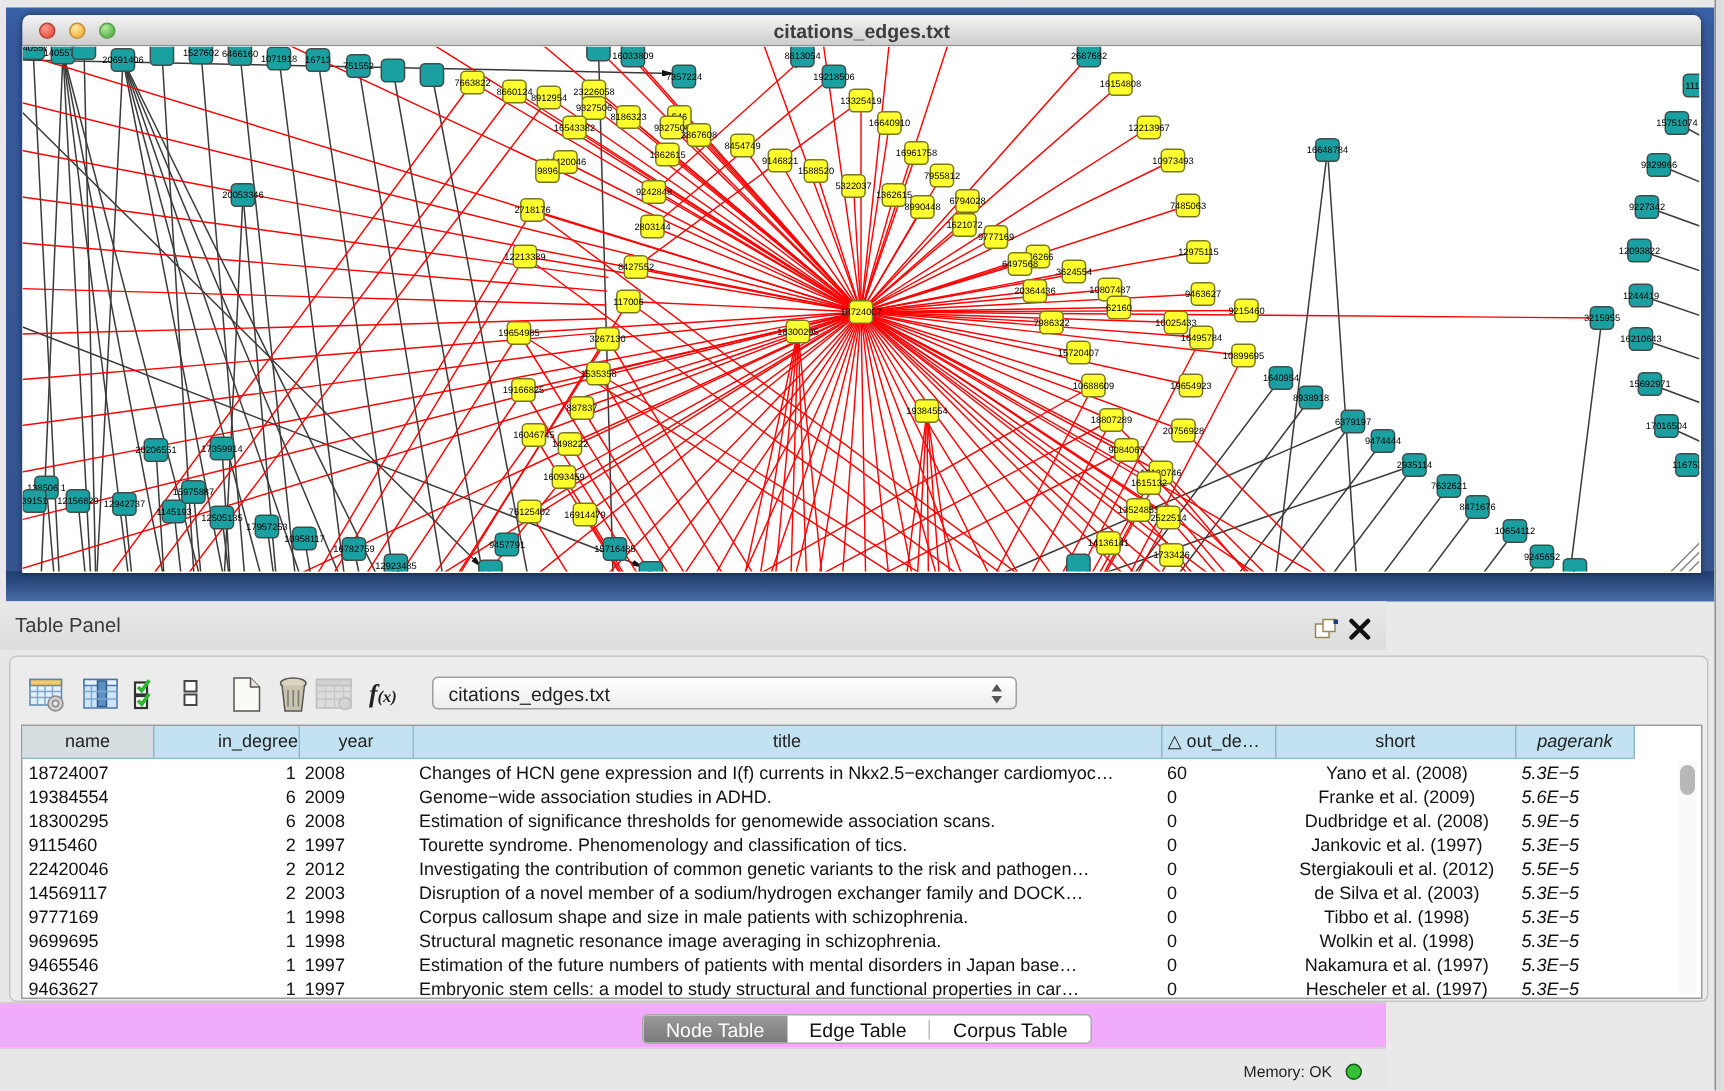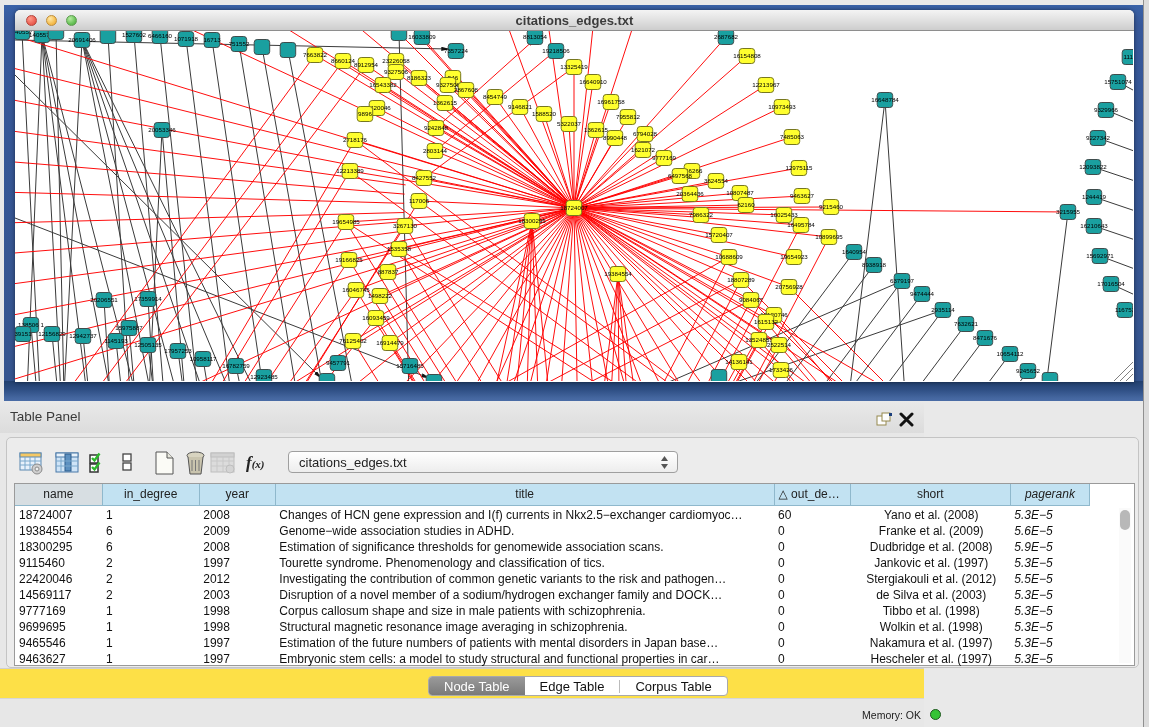--- a/index.html
+++ b/index.html
@@ -19,31 +19,31 @@
 #content { position:absolute; left:6px; top:36px; width:1133px; height:231px; background:#ececec;
   border:1px solid #c4c4c4; border-radius:5px; }
 .ticon { position:absolute; }
 #combo { position:absolute; left:281px; top:13px; width:390px; height:22px; background:linear-gradient(180deg,#ffffff,#ededed);
   border:1px solid #9f9f9f; border-radius:4px; font-size:13px; color:#222; padding:3px 0 0 10px; }
 #tbl { position:absolute; left:7px; top:45px; width:1121px; height:183px; background:#fff; border:1px solid #9a9a9a; font-size:12px; }
 table { border-collapse:collapse; width:1075px; table-layout:fixed; }
 th { height:21px; background:#c2e2f2; font-weight:normal; font-size:12px; color:#222;
   border-right:1px solid #8fb8cc; border-bottom:1px solid #8fb8cc;margin-top:37px; }
 td { height:16px; color:#111; white-space:nowrap; overflow:hidden; padding:2px 2px 0 4px; }
-.c1 { width:87px; } .c2 { width:97px; } .c3 { width:76px; } .c4 { width:498px; }
+.c1 { width:87px; } .c2 { width:97px;text-align:right; } .c3 { width:76px; } .c4 { width:498px; }
 .c5 { width:76px; } .c6 { width:160px;text-align:center; } .c7 { width:79px;font-style:italic; }
 #vsb { position:absolute; right:3px; top:24px; width:12px; height:155px; background:#fafafa; }
 #vsb div { position:absolute; left:1px; top:2px; width:10px; height:20px; border-radius:5px; background:#b8b8b8; }
-#tabstrip { position:absolute; left:0; top:267px; width:100%; height:31px; background:#fde047;
+#tabstrip { position:absolute; left:0; top:267px; width:100%; height:31px; background:#f0abfc;
   border-top:1px solid #cfcfcf; border-bottom:1px solid #d6d6d6; }
 #tabs { position:absolute; left:428px; top:7px; height:20px; border:1px solid #a9a9a9; border-radius:4px; background:#fff; overflow:hidden; font-size:13px; }
 #tabs div { float:left; height:19px; padding:2px 15px 0 15px; color:#111; font-size:13px; }
 #tabs .sel { background:linear-gradient(180deg,#9a9a9a,#787878); color:#fff; }
 #tabs .sep { padding:0; width:1px; background:#bbb; height:13px; margin-top:3px; }
-#status { position:absolute; left:0; top:299px; width:100%; height:25px;margin-left:33px; }
+#status { position:absolute; left:0; top:299px; width:100%; height:25px; }
 #mem { position:absolute; right:36px; top:9px; font-size:10.5px; color:#222; }
 #dot { position:absolute; right:16px; top:9px; width:11px; height:11px; border-radius:50%; background:#35c335; border:1.5px solid #1d571d; }
 #redge { position:absolute; right:0; top:0; width:6px; height:727px; background:#dcdcdc; border-left:1px solid #909090; }
 </style></head><body>
 <div id="frame">
  <div id="win">
   <div id="titlebar">
     <div class="tl" style="left:11px;background:radial-gradient(circle at 35% 30%,#ff9a8a,#ec6255 60%,#d84437);border:1px solid #b5443a;"></div>
     <div class="tl" style="left:31px;background:radial-gradient(circle at 35% 30%,#ffe9a8,#f6be50 60%,#e9a33c);border:1px solid #c08e38;"></div>
     <div class="tl" style="left:51px;background:radial-gradient(circle at 35% 30%,#b5eca0,#68c258 60%,#4aa53c);border:1px solid #5d9b50;"></div>

